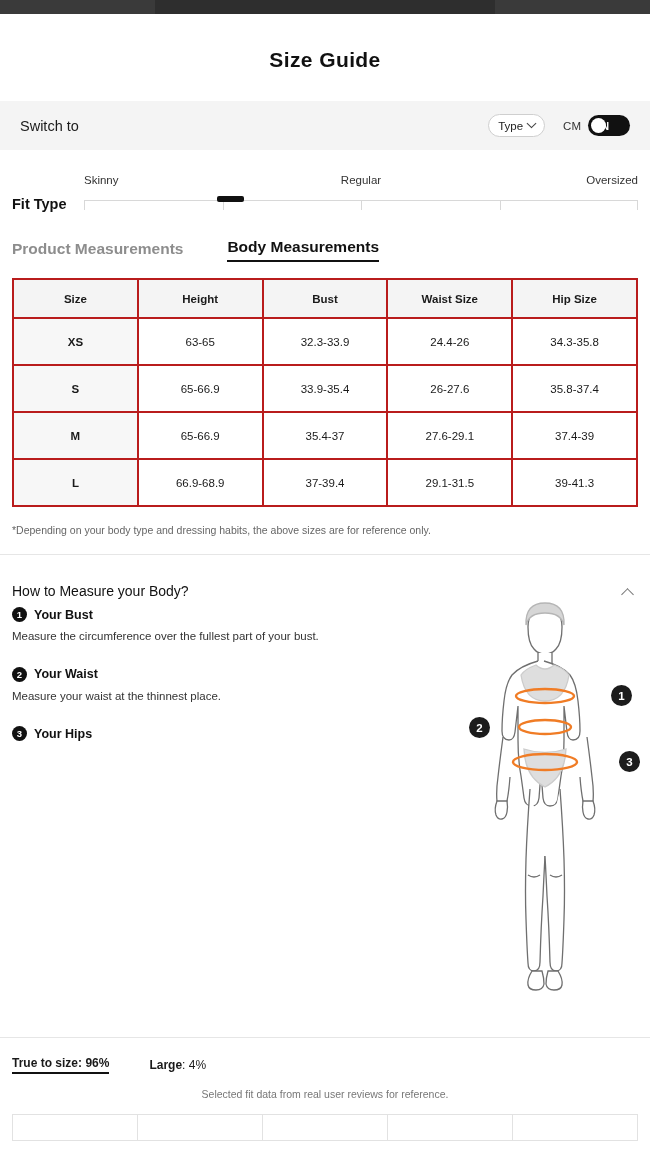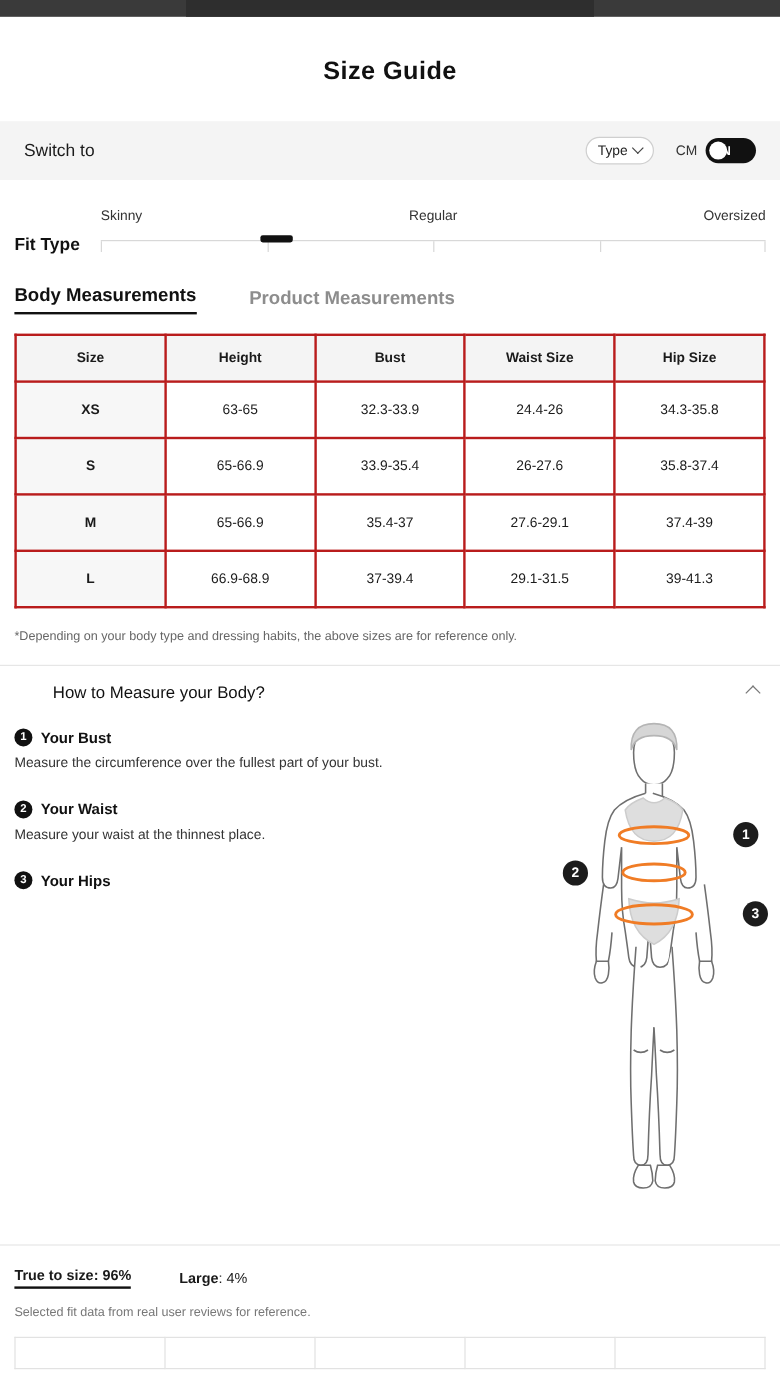--- a/index.html
+++ b/index.html
@@ -173,24 +173,23 @@
     padding: 0 12px;
     margin-top: 17px;
     font-size: 10.5px;
     color: #666;
   }
 
   .hr { border-top: 1px solid #e6e6e6; margin-top: 18px; }
 
   
   .measure-head {
-    display: flex; align-items: center;
+    display: flex; align-items: flex-end;
     padding: 0 12px;
     height: 44px;
-    margin-left: 32px;
   }
   .measure-head .mh-title { font-size: 14px; color: #111; }
   .caret-up {
     margin-left: auto;
     width: 9px; height: 9px;
     border-left: 1.4px solid #777;
     border-top: 1.4px solid #777;
     transform: rotate(45deg);
     margin-right: 6px;
   }
@@ -237,20 +236,21 @@
     font-weight: bold;
     border-bottom: 2.5px solid #111;
     padding-bottom: 2px;
   }
   .rev-item .pct { font-weight: bold; }
   .rev-note {
     padding: 0 12px;
     margin-top: 14px;
     font-size: 10.5px;
     color: #777;
+    text-align: center;
   }
   .bottom-tbl { padding: 0 12px; margin-top: 14px; }
   .bottom-tbl table { border-collapse: collapse; width: 100%; table-layout: fixed; }
   .bottom-tbl td { border: 1px solid #e2e2e2; height: 26px; }
 </style>
 </head>
 <body>
 
 <div class="page">
 
@@ -290,22 +290,22 @@
         <span style="left:25%"></span>
         <span style="left:50%"></span>
         <span style="left:75%"></span>
         <span style="right:0"></span>
       </div>
       <div class="fit-thumb"></div>
     </div>
   </div>
 
   <div class="tabs">
+    <div class="tab">Product Measurements</div>
     <div class="tab active">Body Measurements</div>
-    <div class="tab">Product Measurements</div>
   </div>
 
   <div class="tbl-wrap">
     <table class="size">
       <thead>
         <tr>
           <th>Size</th>
           <th>Height</th>
           <th>Bust</th>
           <th>Waist Size</th>

